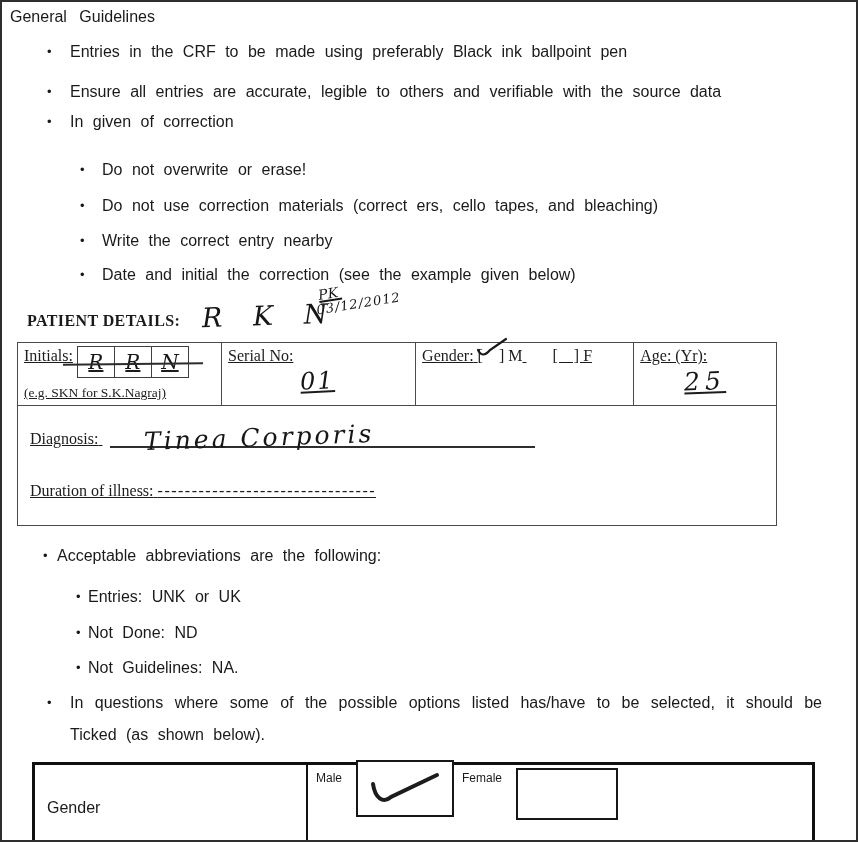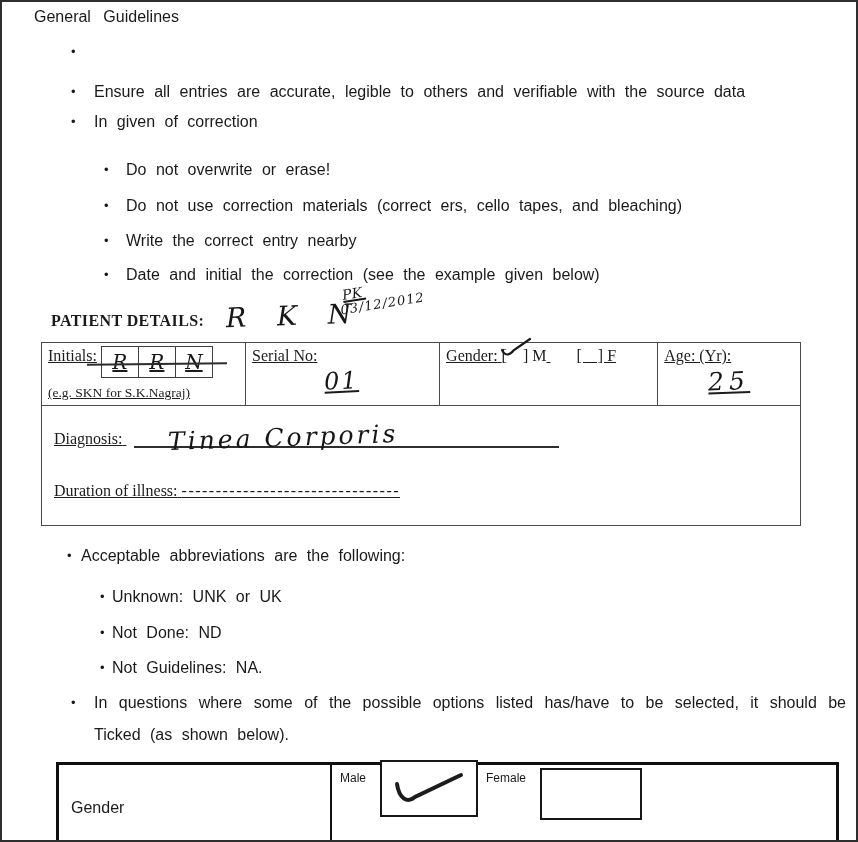--- a/index.html
+++ b/index.html
@@ -1,19 +1,19 @@
 <!DOCTYPE html>
 <html><head>
 <meta charset="utf-8">
 <style>
   html,body{margin:0;padding:0;background:#fff;}
   .page{
     position:relative; width:858px; height:842px; box-sizing:border-box;
     background:#fff; border:2px solid #2e2e2e; overflow:hidden;
-    font-family:"Liberation Sans", sans-serif; color:#1a1a1a;padding-left:24px;
+    font-family:"Liberation Sans", sans-serif; color:#1a1a1a;
   }
   .title{margin:6px 0 0 8px; font-size:16px; word-spacing:8px;}
   .li{display:flex; align-items:flex-start; font-size:16px; line-height:19px; word-spacing:5px;}
   .blt{flex:0 0 auto; font-size:13px; line-height:19px;}
   .l1{margin-left:45px;}  .l1 .blt{width:23px;}
   .l2{margin-left:78px;}  .l2 .blt{width:22px;}
   .l1a{margin-left:41px;} .l1a .blt{width:14px;}
   .l2a{margin-left:74px;} .l2a .blt{width:12px;}
   .mt-b1{margin-top:16px;} .mt-b2{margin-top:21px;} .mt-b3{margin-top:11px;}
   .mt-s1{margin-top:29px;} .mt-s2{margin-top:17px;} .mt-s3{margin-top:16px;} .mt-s4{margin-top:15px;}
@@ -71,20 +71,21 @@
 </style>
 </head>
 <body>
 
 <div class="page">
 
   <div class="title">General Guidelines</div>
 
   <div class="li l1 mt-b1">
     <span class="blt">•</span>
+    <span>Entries in the CRF to be made using preferably Black ink ballpoint pen</span>
   </div>
   <div class="li l1 mt-b2">
     <span class="blt">•</span>
     <span>Ensure all entries are accurate, legible to others and verifiable with the source data</span>
   </div>
   <div class="li l1 mt-b3">
     <span class="blt">•</span>
     <span>In given of correction</span>
   </div>
 
@@ -164,21 +165,21 @@
     </tr>
   </tbody>
     </table>
 
   <div class="li l1a mt-ab">
     <span class="blt">•</span>
     <span>Acceptable abbreviations are the following:</span>
   </div>
   <div class="li l2a mt-a1">
     <span class="blt">•</span>
-    <span>Unknown: UNK or UK</span>
+    <span>Entries: UNK or UK</span>
   </div>
   <div class="li l2a mt-a2">
     <span class="blt">•</span>
     <span>Not Done: ND</span>
   </div>
   <div class="li l2a mt-a3">
     <span class="blt">•</span>
     <span>Not Guidelines: NA.</span>
   </div>
 

